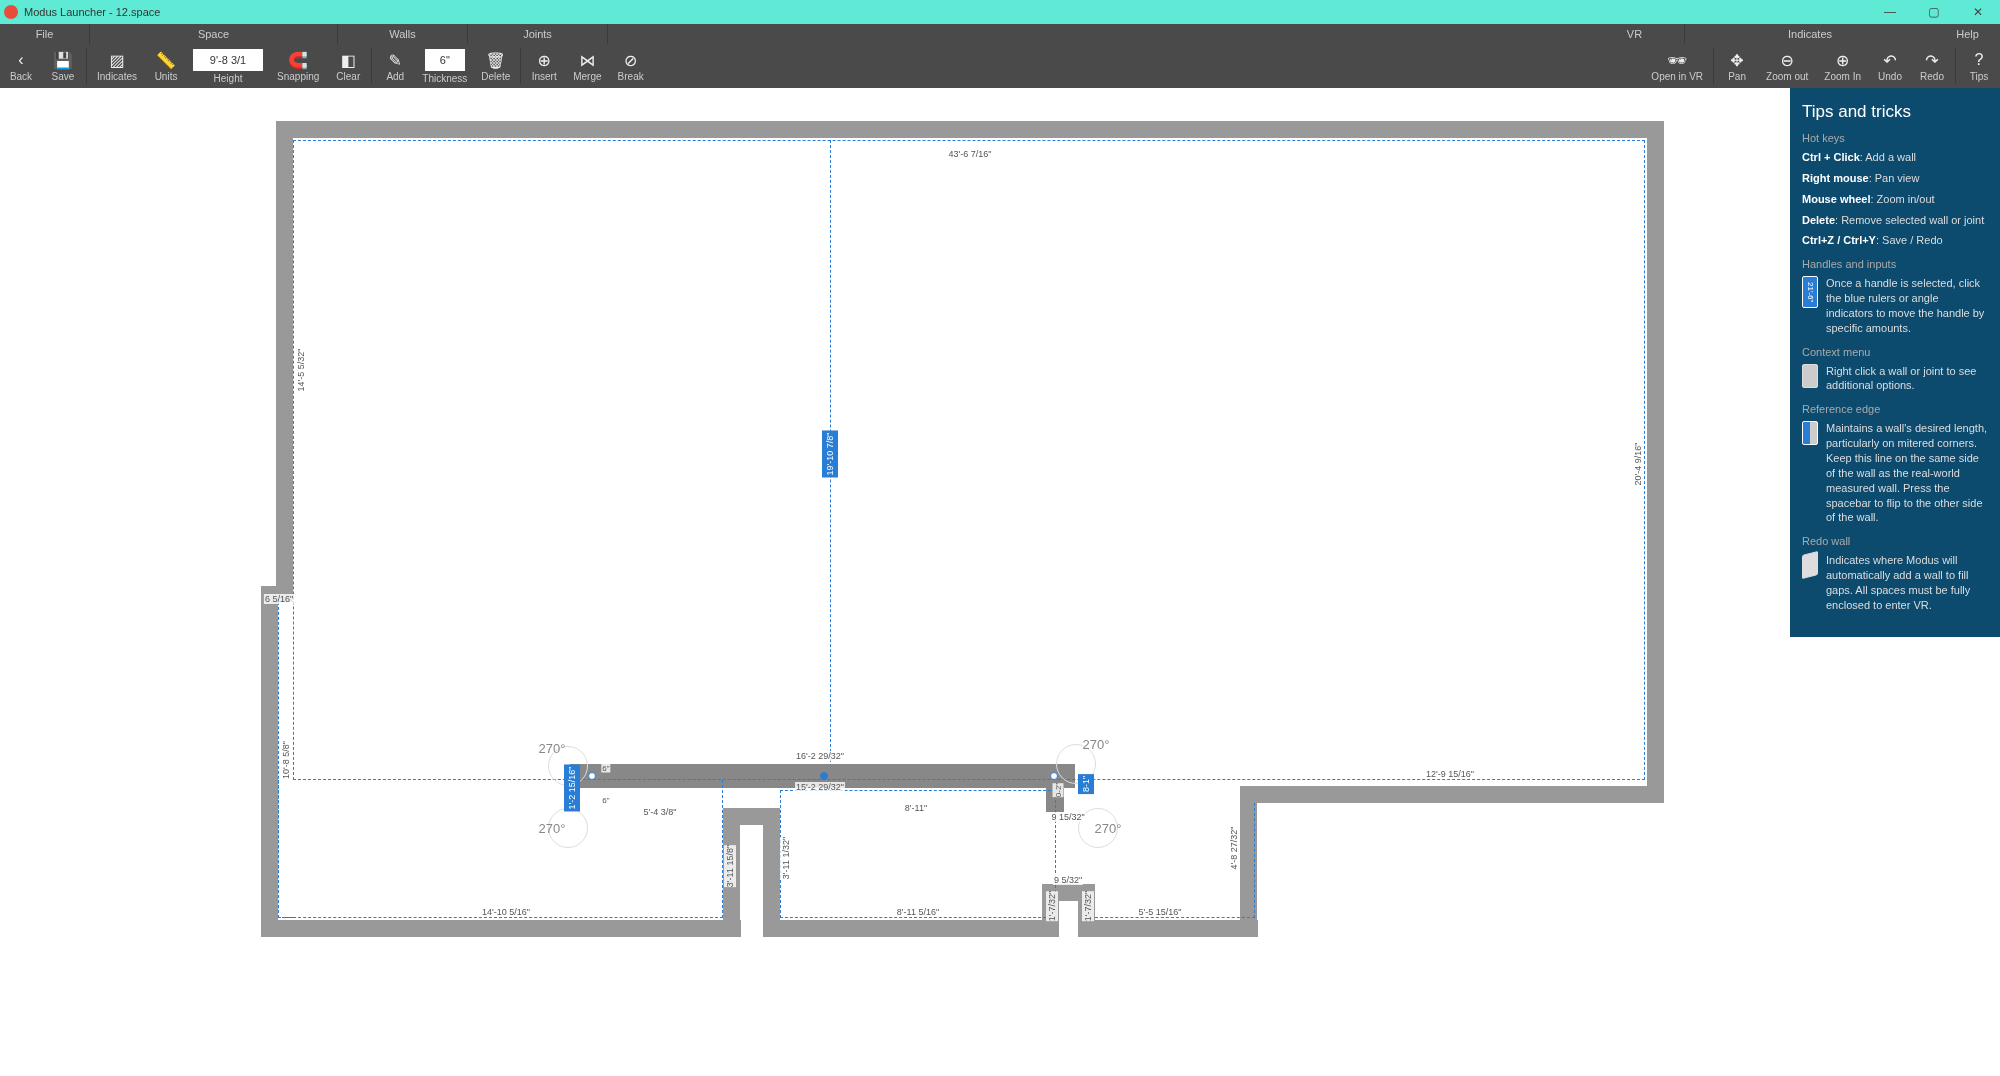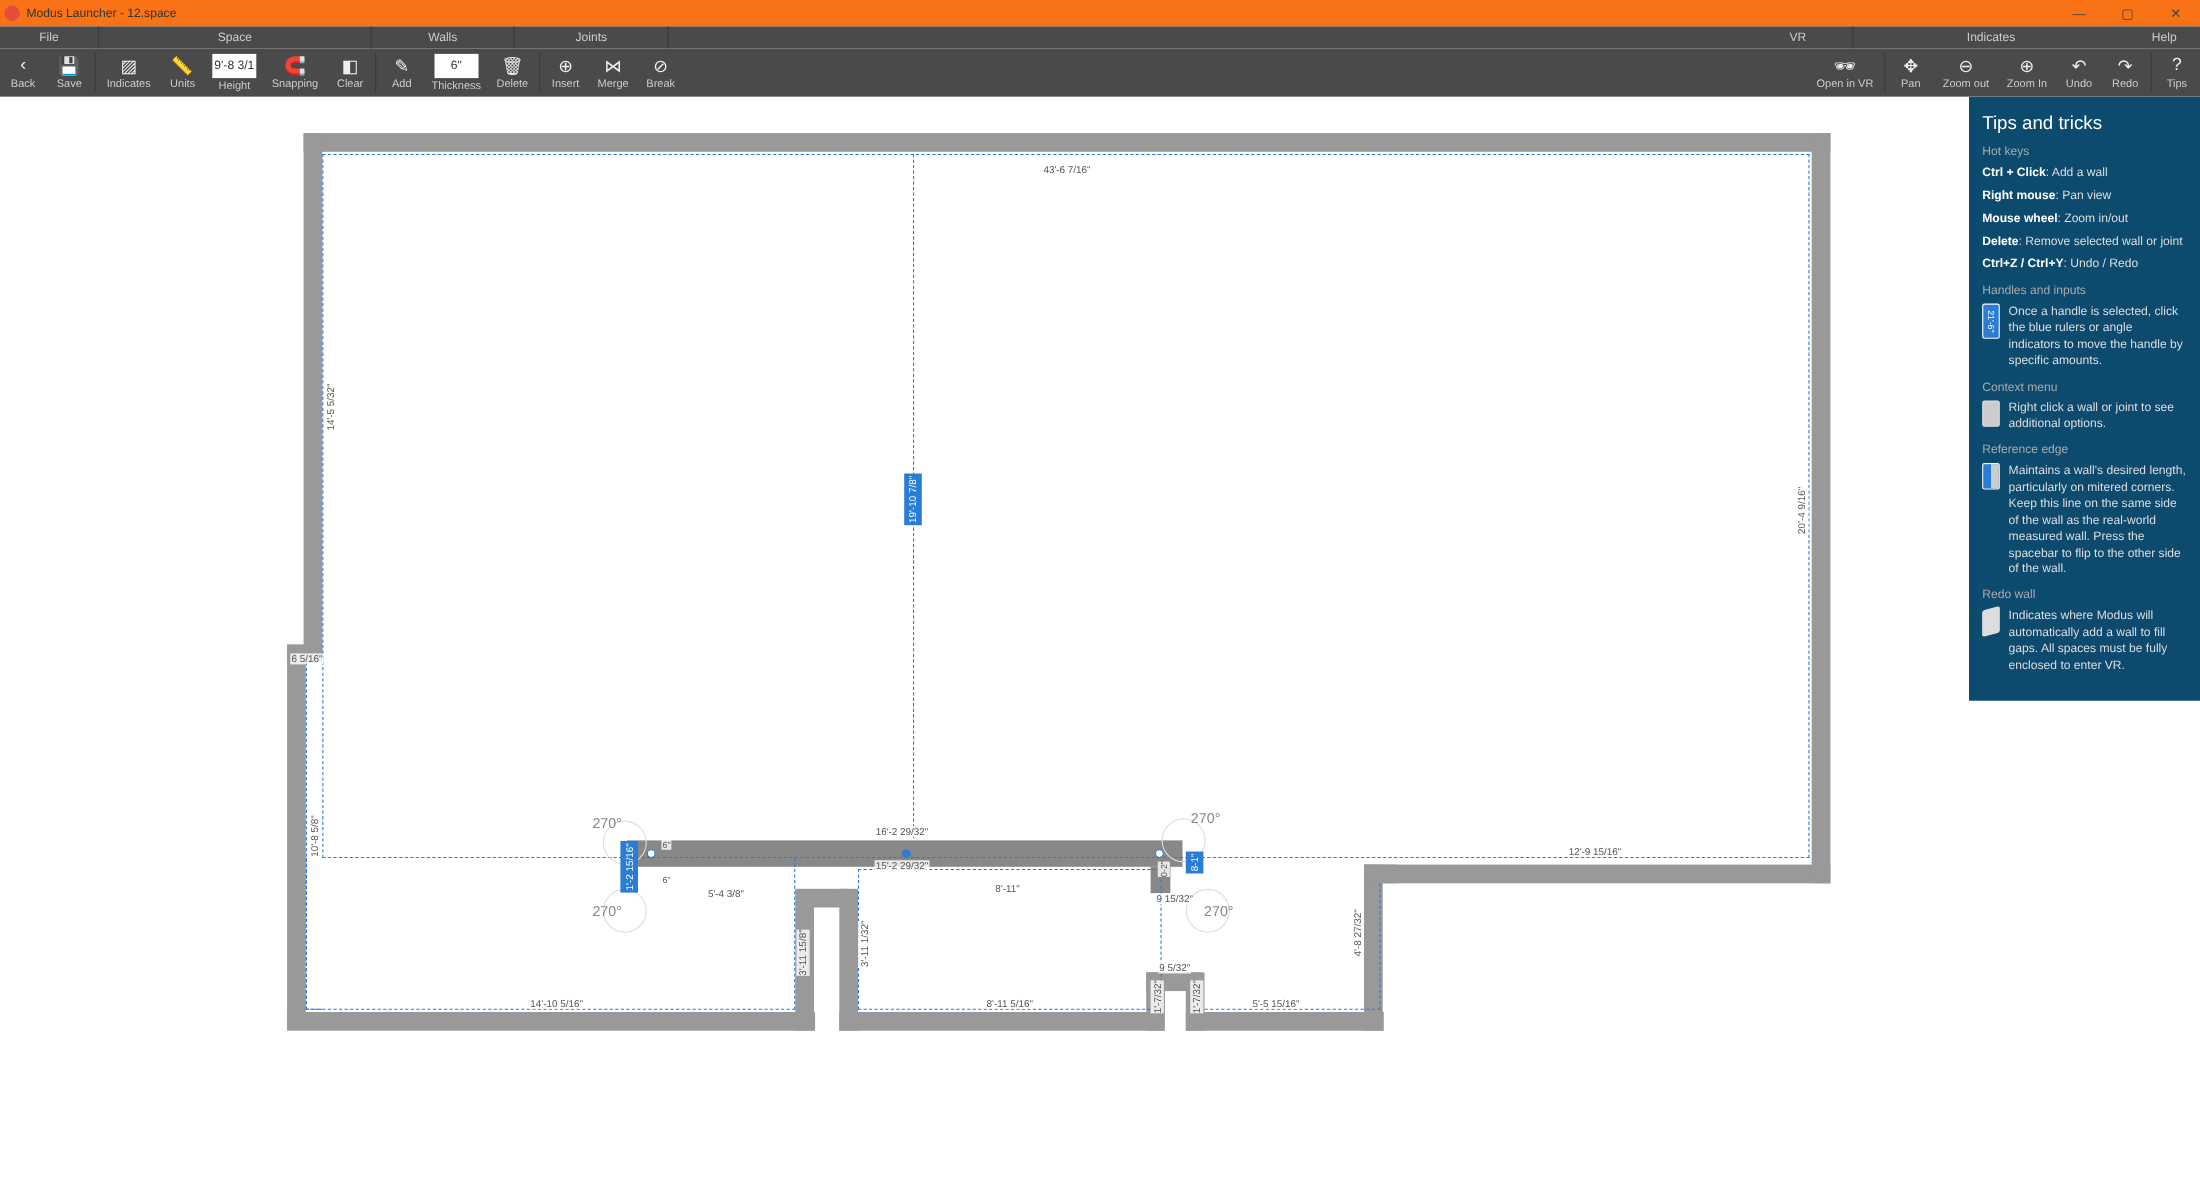--- a/index.html
+++ b/index.html
@@ -1,35 +1,35 @@
 <!DOCTYPE html>
 <html><head>
 <meta charset="utf-8">
 <style>
 *{margin:0;padding:0;box-sizing:border-box;font-family:"Segoe UI",Arial,sans-serif}
 body{width:2000px;height:1076px;background:#fff;overflow:hidden;position:relative}
-.titlebar{height:24px;background:#f97316;display:flex;align-items:center;font-size:11px;color:#333;padding-left:4px}
+.titlebar{height:24px;background:#5eead4;display:flex;align-items:center;font-size:11px;color:#333;padding-left:4px}
 .titlebar .tb-icon{width:14px;height:14px;border-radius:50%;background:#e74c3c;margin-right:6px}
 .titlebar .ctrls{margin-left:auto;display:flex}
 .titlebar .ctrls div{width:44px;height:24px;display:flex;align-items:center;justify-content:center;font-size:12px;color:#444}
 .menubar{height:20px;background:#4a4a4a;display:flex;color:#ccc;font-size:11px}
 .menubar .grp{display:flex;align-items:center;justify-content:center;border-right:1px solid #3a3a3a}
 .menubar .grp.file{width:90px}
 .menubar .grp.space{width:248px}
 .menubar .grp.walls{width:130px}
 .menubar .grp.joints{width:140px}
 .menubar .grp.spacer{flex:1;border-right:none}
 .menubar .grp.vr{width:100px}
 .menubar .grp.nav{width:250px;border-right:none}
 .menubar .grp.help{width:65px;border-right:none}
 .toolbar{height:44px;background:#4a4a4a;display:flex;align-items:center;color:#ddd;font-size:10px}
 .tbtn{display:flex;flex-direction:column;align-items:center;justify-content:center;height:44px;padding:0 8px;min-width:42px;cursor:pointer}
 .tbtn .ic{height:20px;display:flex;align-items:center;justify-content:center;font-size:16px;color:#eee}
 .tbtn .lbl{font-size:10px;color:#ccc;margin-top:1px}
-.tinput{width:40px;height:22px;background:#fff;color:#333;border:none;font-size:11px;text-align:center}
+.tinput{width:70px;height:22px;background:#fff;color:#333;border:none;font-size:11px;text-align:center}
 .tinputwrap{display:flex;flex-direction:column;align-items:center;padding:0 6px}
 .tinputwrap .lbl{font-size:10px;color:#ccc;margin-top:2px}
 .tspacer{flex:1}
 .canvas{position:absolute;left:0;top:88px;right:0;bottom:0;background:#fff}
 .tips{position:absolute;right:0;top:88px;width:210px;background:#0c4a6e;color:#ddd;padding:14px 12px 18px 12px;font-size:11px}
 .tips h1{font-size:17px;font-weight:300;color:#fff;margin-bottom:6px}
 .tips h2{font-size:11px;color:#aaa;font-weight:400;margin:10px 0 6px 0}
 .tips p{font-size:11px;line-height:1.35;margin-bottom:6px;color:#ddd}
 .tips b{color:#fff;font-weight:600}
 .tips .row{display:flex;gap:8px;margin-bottom:6px}
@@ -239,21 +239,21 @@
 
 </div>
 
 <div class="tips">
   <h1>Tips and tricks</h1>
   <h2>Hot keys</h2>
   <p><b>Ctrl + Click</b><span>: Add a wall</span></p>
   <p><b>Right mouse</b><span>: Pan view</span></p>
   <p><b>Mouse wheel</b><span>: Zoom in/out</span></p>
   <p><b>Delete</b><span>: Remove selected wall or joint</span></p>
-  <p><b>Ctrl+Z / Ctrl+Y</b><span>: Undo / Redo</span></p>
+  <p><b>Ctrl+Z / Ctrl+Y</b><span>: Save / Redo</span></p>
 
   <h2>Handles and inputs</h2>
   <div class="row">
     <div class="thumb" style="writing-mode:vertical-rl;font-size:8px;color:#fff;display:flex;align-items:center;justify-content:center">
         <span>21'-6"</span>
       </div>
     <p style="margin:0">Once a handle is selected, click the blue rulers or angle indicators to move the handle by specific amounts.</p>
   </div>
 
   <h2>Context menu</h2>

